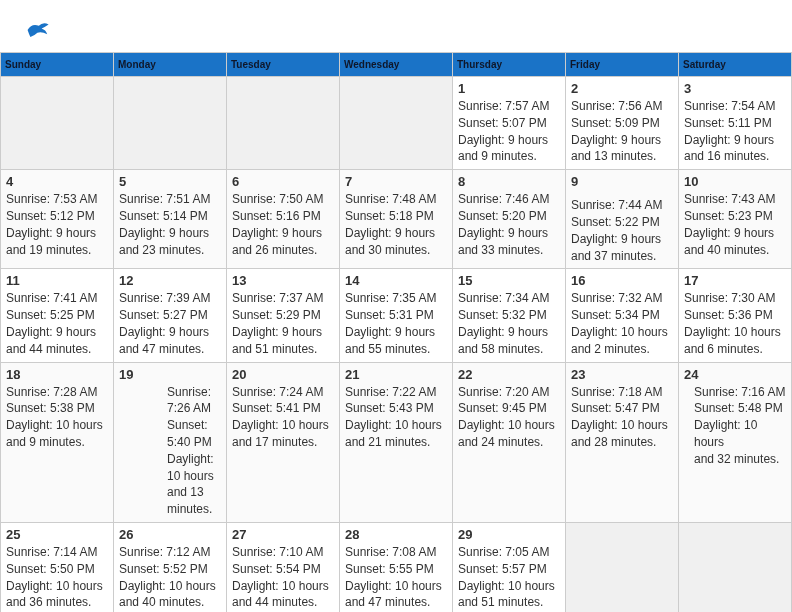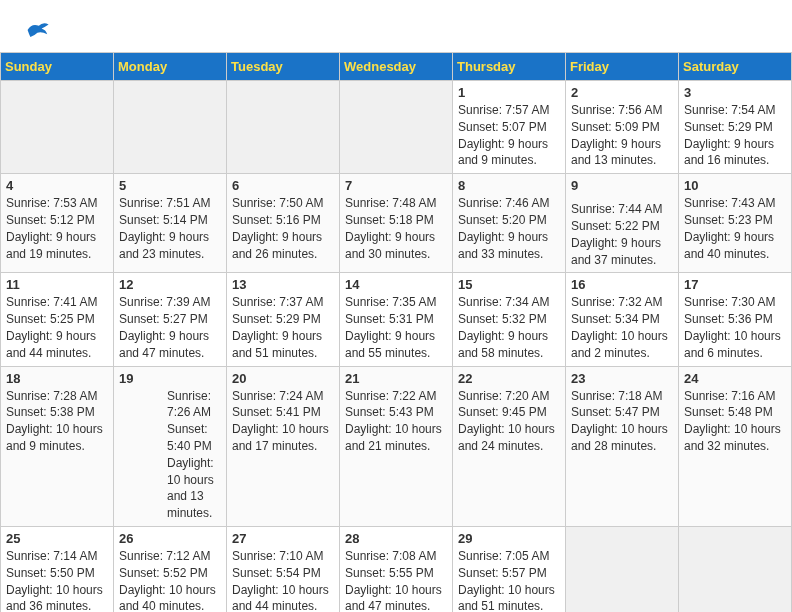--- a/index.html
+++ b/index.html
@@ -45,22 +45,22 @@
       font-size: 16px;
       color: #555;
     }
     .calendar {
       width: 100%;
       border-collapse: collapse;
       margin: 0;
     }
     .calendar th {
       background: #1a73c7;
-      color: #fde047;
-      font-size: 13px;
+      color: #0f172a;
+      font-size: 10px;
       font-weight: bold;
       padding: 6px 4px;
       text-align: left;
       border: 1px solid #ccc;
     }
     .calendar td {
       border: 1px solid #ccc;
       vertical-align: top;
       padding: 4px 5px;
       width: 113px;
@@ -139,21 +139,21 @@
         <td>
           <div class="day-num">2</div>
           <div class="day-info" style="white-space: pre-line;">Sunrise: 7:56 AM
 Sunset: 5:09 PM
 Daylight: 9 hours
 and 13 minutes.</div>
         </td>
         <td>
           <div class="day-num">3</div>
           <div class="day-info" style="white-space: pre-line;">Sunrise: 7:54 AM
-Sunset: 5:29 PM
+Sunset: 5:11 PM
 Daylight: 9 hours
 and 16 minutes.</div>
         </td>
       </tr>
       <tr>
         <td>
           <div class="day-num">4</div>
           <div class="day-info" style="white-space: pre-line;">Sunrise: 7:53 AM
 Sunset: 5:12 PM
 Daylight: 9 hours
@@ -291,21 +291,21 @@
         </td>
         <td>
           <div class="day-num">23</div>
           <div class="day-info" style="white-space: pre-line;">Sunrise: 7:18 AM
 Sunset: 5:47 PM
 Daylight: 10 hours
 and 28 minutes.</div>
         </td>
         <td>
           <div class="day-num">24</div>
-          <div class="day-info" style="white-space: pre-line;">Sunrise: 7:16 AM
+          <div class="day-info" style="white-space: pre-line; margin-left: 10px;">Sunrise: 7:16 AM
 Sunset: 5:48 PM
 Daylight: 10 hours
 and 32 minutes.</div>
         </td>
       </tr>
       <tr>
         <td>
           <div class="day-num">25</div>
           <div class="day-info" style="white-space: pre-line;">Sunrise: 7:14 AM
 Sunset: 5:50 PM

